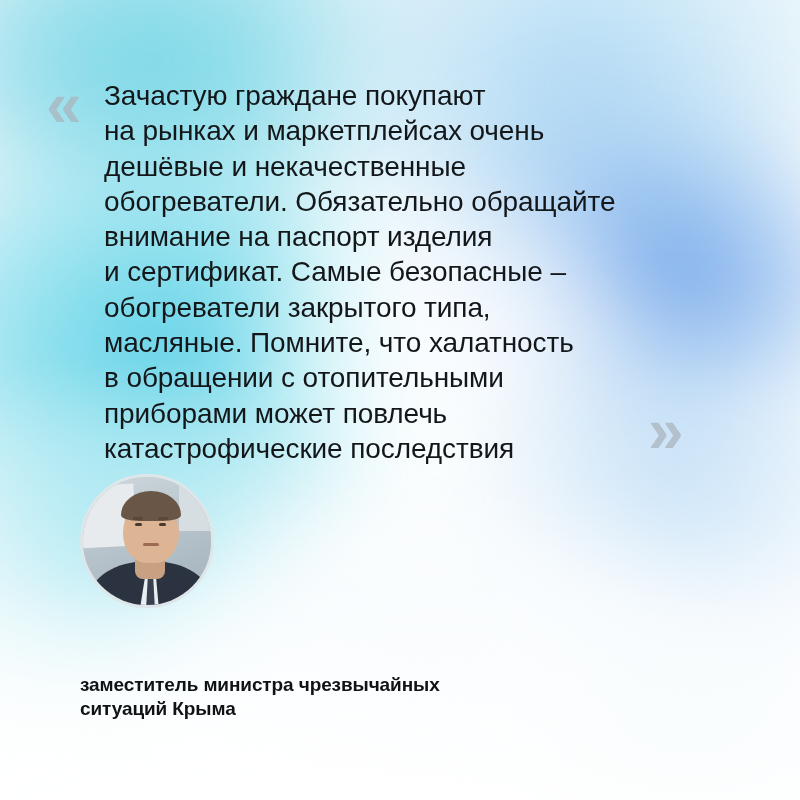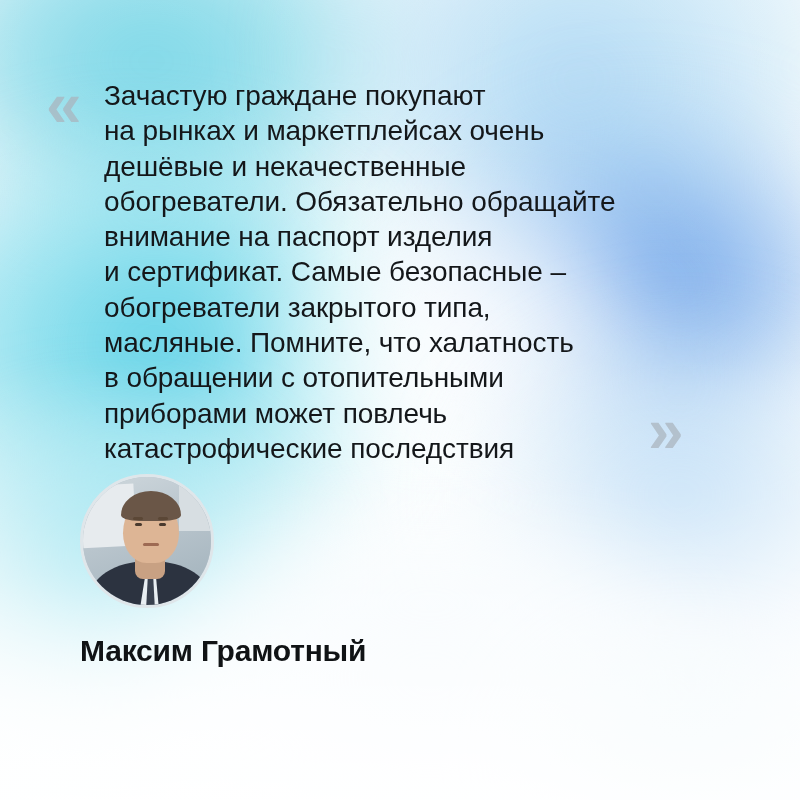--- a/index.html
+++ b/index.html
@@ -320,16 +320,17 @@
     <div class="av-neck"></div>
     <div class="av-head"></div>
     <div class="av-hair"></div>
     <div class="av-brow-l"></div>
     <div class="av-brow-r"></div>
     <div class="av-eye-l"></div>
     <div class="av-eye-r"></div>
     <div class="av-mouth"></div>
   </div>
 
-  <div class="person-name">Максим Грамотный</div>
-
+
+  <div class="person-title">заместитель министра чрезвычайных
+ситуаций Крыма</div>
 
 </div>
 
 </body></html>

